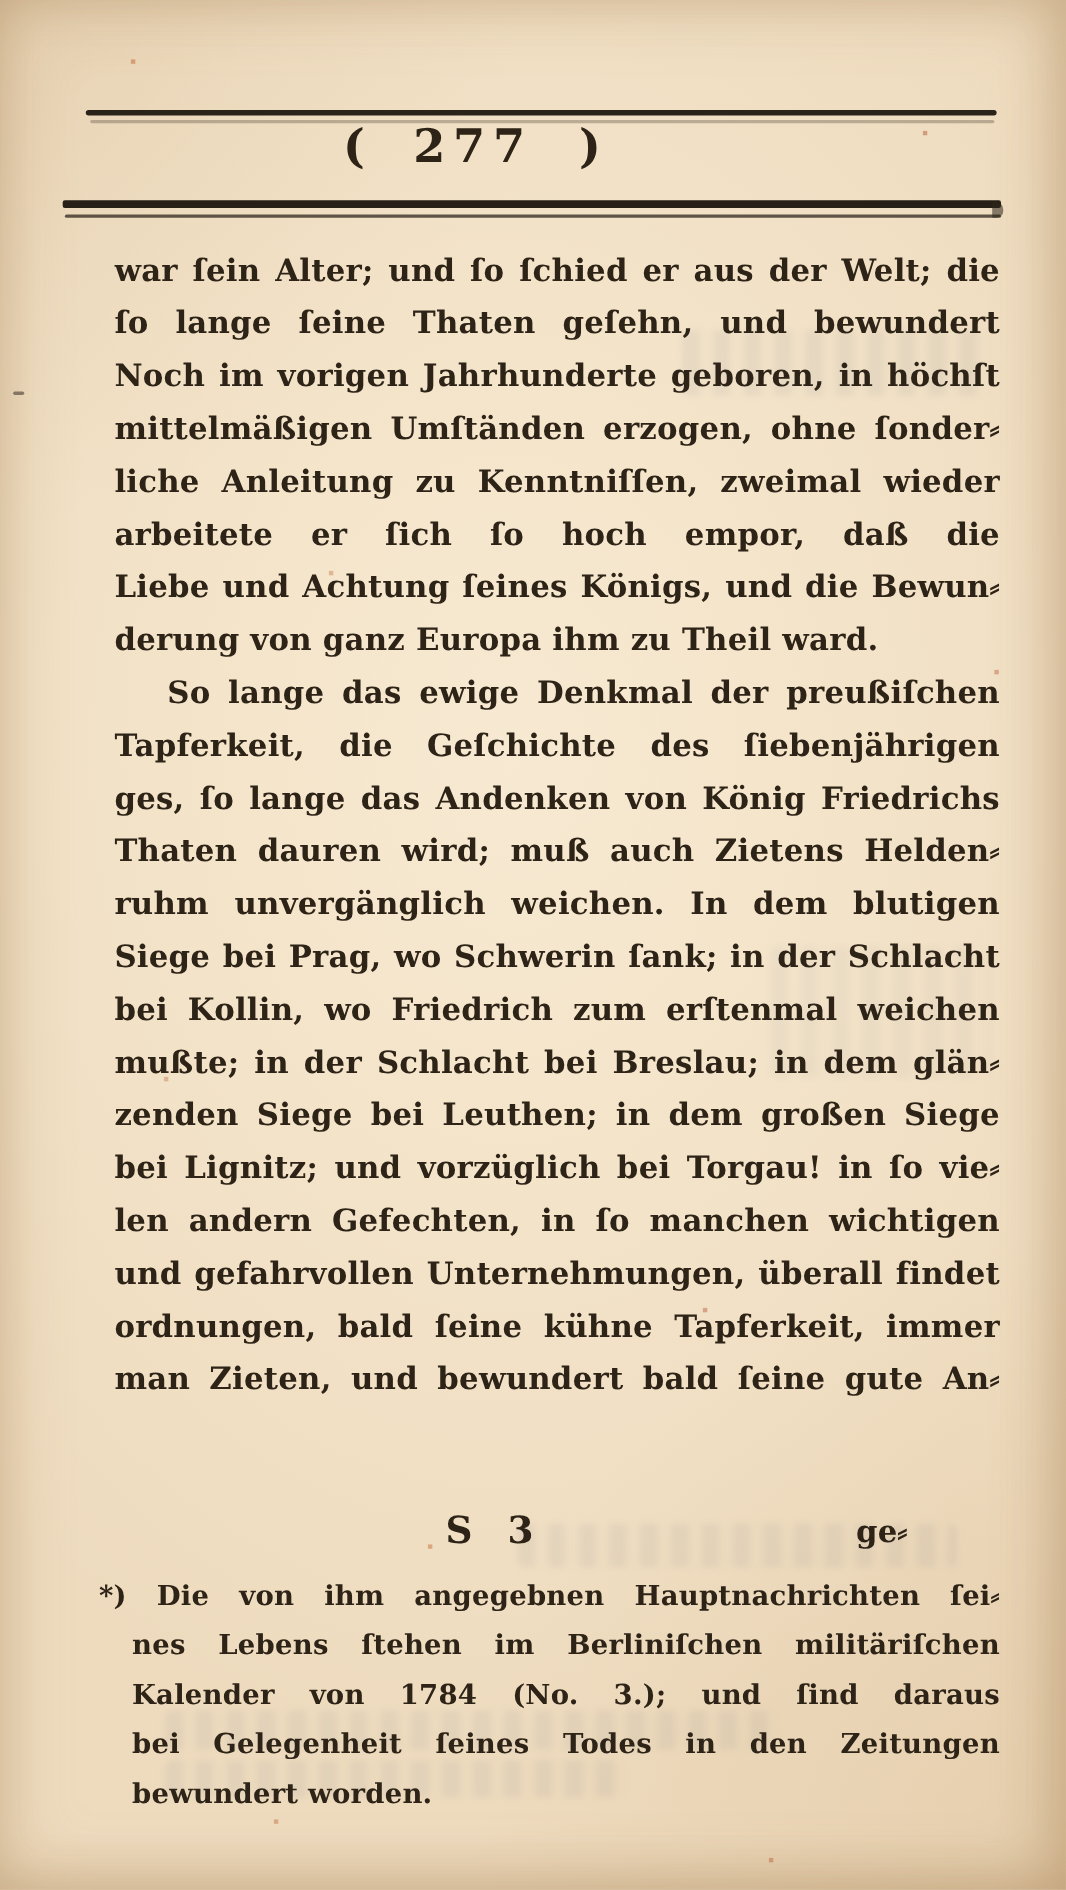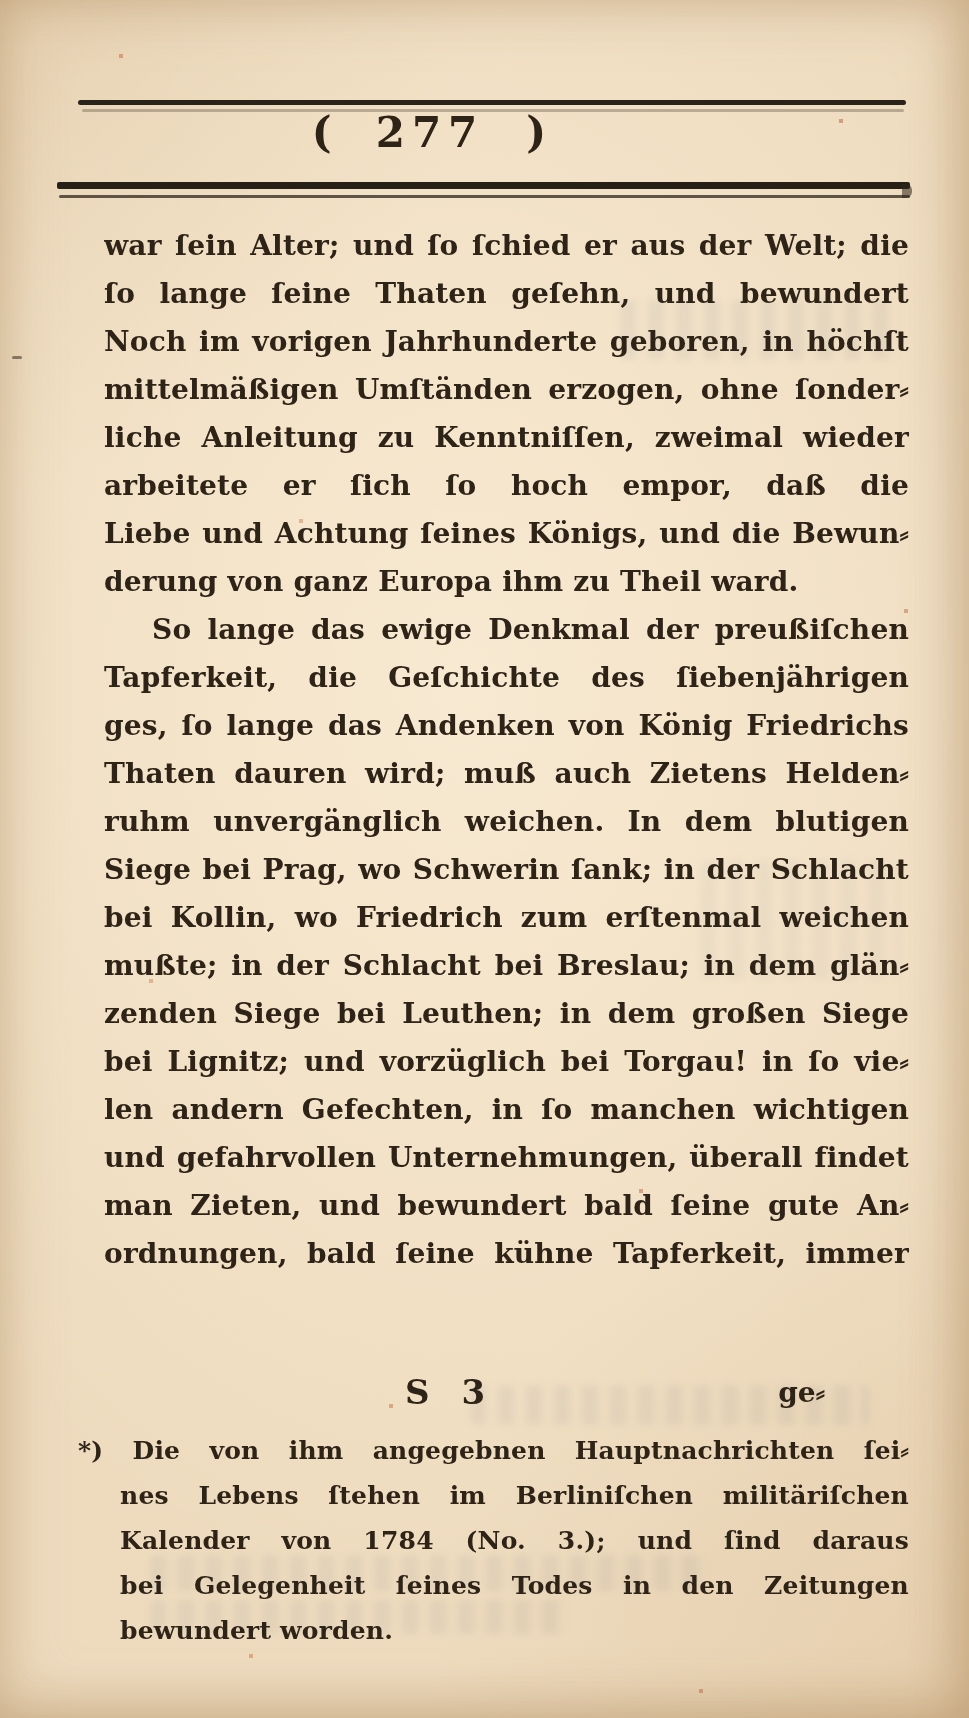--- a/index.html
+++ b/index.html
@@ -128,21 +128,21 @@
     letter-spacing: 0.2px;
   }
   .fline {
     text-align: justify;
     text-align-last: justify;
     height: 45px;
     margin-left: 60px;
     overflow: hidden;
   }
   .fline.fn-first {
-    margin-left: 18px;
+    margin-left: 30px;
   }
   .fline.fn-last {
     text-align-last: left;
   }
 
   
   .smudge {
     position: absolute;
     filter: blur(3px);
     opacity: 0.55;
@@ -212,22 +212,22 @@
     <div class="bline">ges, ſo lange das Andenken von König Friedrichs</div>
     <div class="bline">Thaten dauren wird; muß auch Zietens Helden⸗</div>
     <div class="bline">ruhm unvergänglich weichen. In dem blutigen</div>
     <div class="bline">Siege bei Prag, wo Schwerin ſank; in der Schlacht</div>
     <div class="bline">bei Kollin, wo Friedrich zum erſtenmal weichen</div>
     <div class="bline">mußte; in der Schlacht bei Breslau; in dem glän⸗</div>
     <div class="bline">zenden Siege bei Leuthen; in dem großen Siege</div>
     <div class="bline">bei Lignitz; und vorzüglich bei Torgau! in ſo vie⸗</div>
     <div class="bline">len andern Gefechten, in ſo manchen wichtigen</div>
     <div class="bline">und gefahrvollen Unternehmungen, überall findet</div>
+    <div class="bline">ordnungen, bald ſeine kühne Tapferkeit, immer</div>
     <div class="bline">man Zieten, und bewundert bald ſeine gute An⸗</div>
-    <div class="bline">ordnungen, bald ſeine kühne Tapferkeit, immer</div>
   </div>
 
   <div class="sig-row">
     <span class="sig-mark">S 3</span>
     <span class="catchword">ge⸗</span>
   </div>
 
   <div class="footnote">
     <div class="fline fn-first">*) Die von ihm angegebnen Hauptnachrichten ſei⸗</div>
     <div class="fline">nes Lebens ſtehen im Berliniſchen militäriſchen</div>

